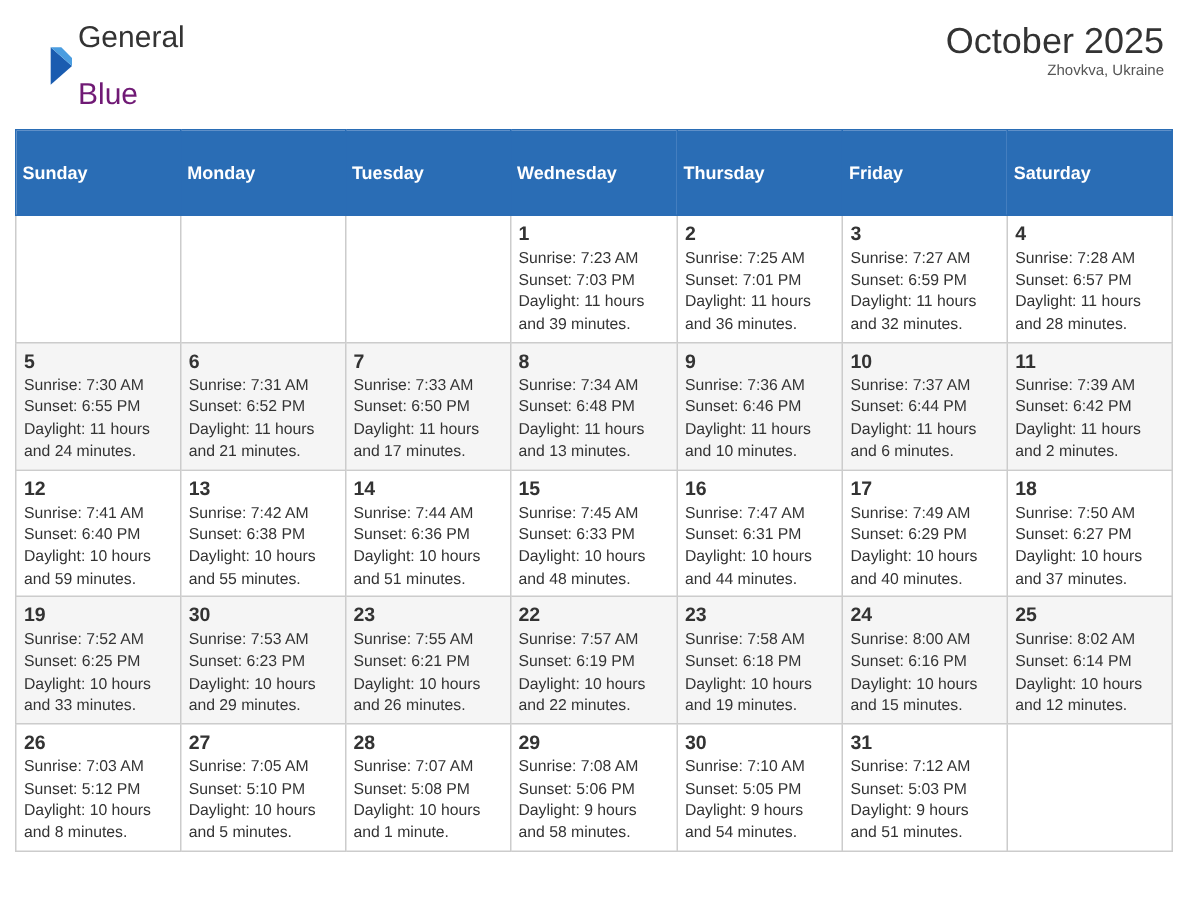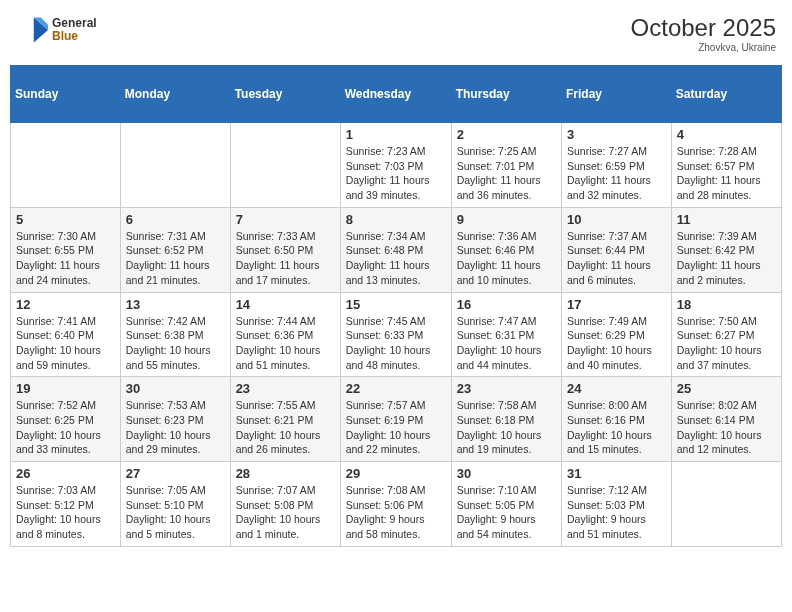--- a/index.html
+++ b/index.html
@@ -18,26 +18,26 @@
       padding: 4px 6px;
     }
     .logo {
       display: flex;
       align-items: center;
       gap: 0;
     }
     .logo-text {
       display: flex;
       flex-direction: column;
-      font-size: 12px;
-      font-weight: bold;
+      font-size: 20px;
+      font-weight: normal;
       line-height: 1.1;
     }
     .logo-text .general { color: #333; }
-    .logo-text .blue { color: #a16207; }
+    .logo-text .blue { color: #701a75; margin-top: 16px; }
     .logo-icon {
       width: 32px;
       height: 32px;
       margin-right: 4px;
     }
     .title-block {
       text-align: right;
     }
     .month-title {
       font-size: 24px;

